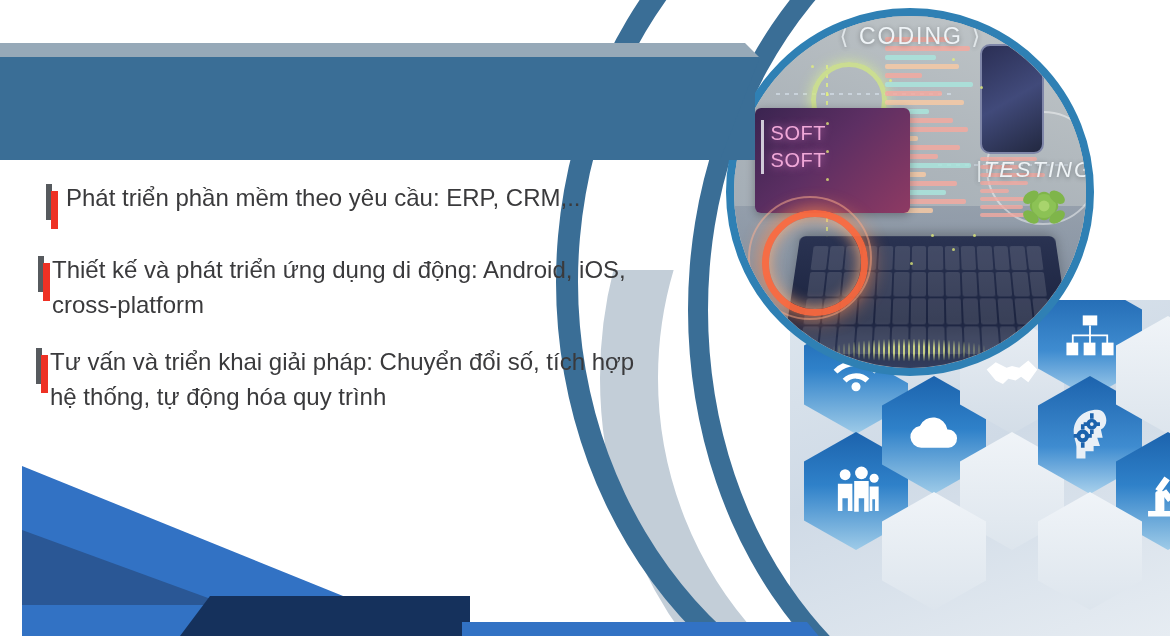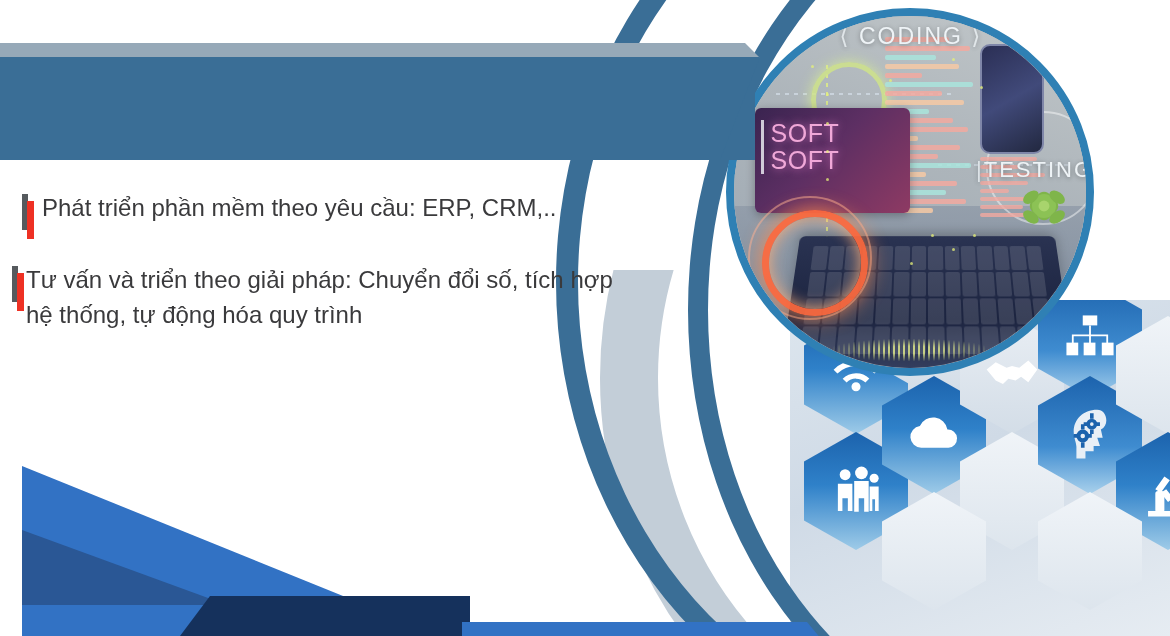--- a/index.html
+++ b/index.html
@@ -33,21 +33,21 @@
     display:flex;align-items:center;
     color:#ffffff;
     font-size:52px;
     font-weight:300;
     letter-spacing:1.2px;
     white-space:nowrap;
     font-family:"Liberation Sans","DejaVu Sans",sans-serif;
   }
 
   
-  .bullets{position:absolute;left:0;top:190px;width:640px;}
+  .bullets{position:absolute;left:0;top:180px;width:640px;padding-left:24px;}
   .bullet{
     position:relative;
     display:flex;
     align-items:flex-start;
     margin-bottom:22px;
   }
   .bullet-mark{
     position:relative;
     width:22px;flex:0 0 22px;
     height:46px;
@@ -174,21 +174,21 @@
   .pc-keys{position:absolute;inset:8% 6% 18% 6%;display:grid;grid-template-columns:repeat(14,1fr);grid-auto-rows:1fr;gap:2px;}
   .pc-keys i{background:rgba(255,255,255,.13);border-radius:2px;display:block;}
   .pc-screen{
     position:absolute;left:6%;top:26%;width:44%;height:30%;
     background:linear-gradient(135deg,#3a2450 0%,#5d2f63 45%,#8e3a63 100%);
     border-radius:6px;
     box-shadow:0 2px 10px rgba(0,0,0,.3);
   }
   .pc-screen .sw-text{
     position:absolute;left:10%;top:12%;
-    color:#f0a8d8;font-size:25px;line-height:27px;font-weight:400;
+    color:#f0a8d8;font-size:20px;line-height:27px;font-weight:400;
     letter-spacing:.5px;
     text-shadow:0 0 8px rgba(255,140,220,.7);
     font-family:"Liberation Sans","DejaVu Sans",sans-serif;
   }
   .pc-screen .sw-bar{position:absolute;left:4%;top:12%;width:3px;height:54px;background:#e8e8ef;opacity:.85;}
   .pc-phone{
     position:absolute;right:12%;top:8%;width:17%;height:30%;
     background:linear-gradient(150deg,#2b2f55 0%,#414a7a 50%,#222840 100%);
     border-radius:10px;border:2px solid #7f86a8;
   }
@@ -213,21 +213,21 @@
   .pc-plant{
     position:absolute;right:2%;top:44%;width:70px;height:70px;
   }
   .pc-label{
     position:absolute;color:#eef3f6;font-weight:400;letter-spacing:2px;
     text-shadow:0 1px 5px rgba(0,0,0,.35);
     font-family:"Liberation Sans","DejaVu Sans",sans-serif;
     text-align:right;
   }
   .pc-label-coding{left:30%;top:2%;font-size:23px;}
-  .pc-label-testing{right:-2%;top:40%;font-size:22px;}
+  .pc-label-testing{right:-2%;top:40%;font-size:22px;font-style:italic;}
   .pc-label .pipe{opacity:.75;}
   .pc-dots{position:absolute;inset:0;}
   .pc-dots i{position:absolute;width:3px;height:3px;background:rgba(230,240,120,.75);border-radius:50%;}
   .pc-dash-v{position:absolute;left:26%;top:14%;width:2px;height:55%;
     background:repeating-linear-gradient(180deg,rgba(225,240,130,.8) 0 4px,transparent 4px 9px);}
   .pc-dash-h{position:absolute;left:12%;top:22%;width:50%;height:2px;
     background:repeating-linear-gradient(90deg,rgba(210,220,230,.75) 0 4px,transparent 4px 9px);}
   .pc-dash-h2{position:absolute;left:58%;top:42%;width:38%;height:2px;
     background:repeating-linear-gradient(90deg,rgba(210,220,230,.6) 0 4px,transparent 4px 9px);}
   .pc-wave{
@@ -493,27 +493,34 @@
   <div class="bullets">
 
     <div class="bullet" id="bullet-0">
       <span class="bullet-mark">
         <span class="bar-dark"></span>
           <span class="bar-red"></span>
       </span>
       <span class="bullet-text">Phát triển phần mềm theo yêu cầu: ERP, CRM,..</span>
     </div>
 
+    <div class="bullet" id="bullet-1">
+      <span class="bullet-mark">
+        <span class="bar-dark"></span>
+          <span class="bar-red"></span>
+      </span>
+      <span class="bullet-text">Thiết kế và phát triển ứng dụng di động: Android, iOS, cross-platform</span>
+    </div>
 
     <div class="bullet" id="bullet-2">
       <span class="bullet-mark">
         <span class="bar-dark"></span>
           <span class="bar-red"></span>
       </span>
-      <span class="bullet-text">Tư vấn và triển theo giải pháp: Chuyển đổi số, tích hợp hệ thống, tự động hóa quy trình</span>
+      <span class="bullet-text">Tư vấn và triển khai giải pháp: Chuyển đổi số, tích hợp hệ thống, tự động hóa quy trình</span>
     </div>
   </div>
 
   <div class="tri-mid"></div>
   <div class="tri-dark"></div>
   <div class="tri-strip"></div>
   <div class="navy-band"></div>
   <div class="blue-bar-bottom"></div>
 
 </div>

